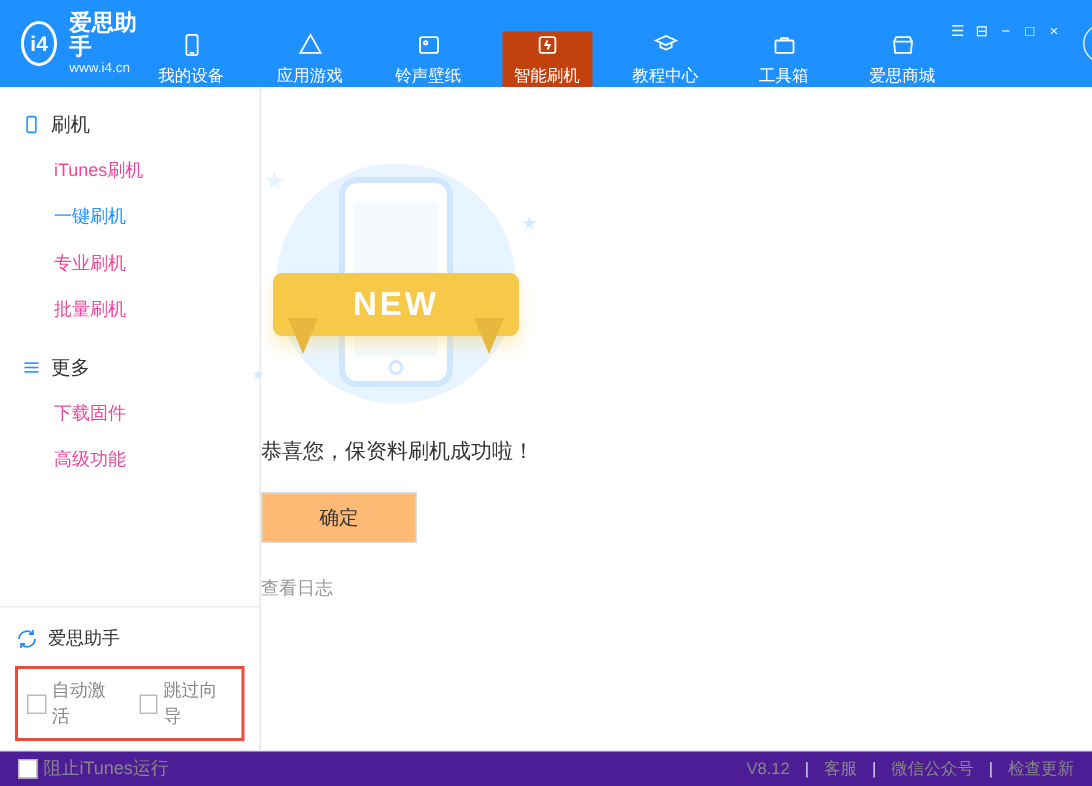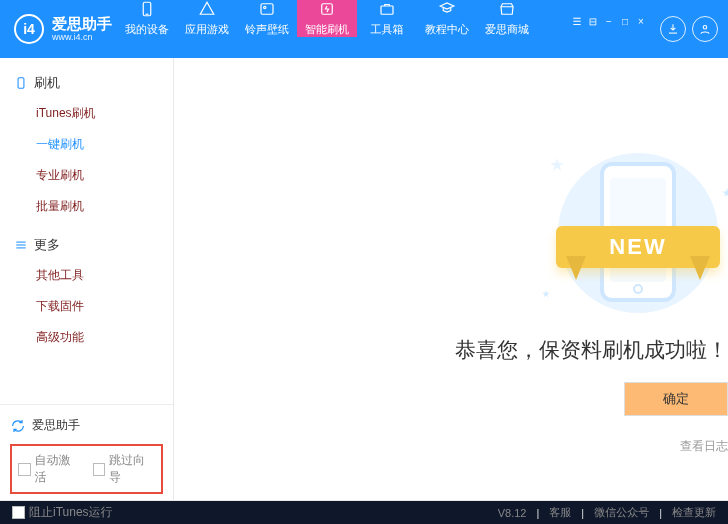--- a/index.html
+++ b/index.html
@@ -4,69 +4,69 @@
 <style>
 * { margin: 0; padding: 0; box-sizing: border-box; font-family: "Microsoft YaHei", Arial, sans-serif; }
 body { width: 728px; height: 524px; overflow: hidden; background: #fff; font-size: 12px; color: #333; }
 
 .header { height: 58px; background: #1e90ff; display: flex; align-items: center; padding: 0 10px 0 14px; color: #fff; }
 .logo-wrap { display: flex; align-items: center; gap: 8px; margin-right: 5px; }
 .logo-circle { width: 30px; height: 30px; border-radius: 50%; border: 2px solid #fff; display: flex; align-items: center; justify-content: center; font-weight: bold; font-size: 14px; }
 .logo-text .cn { font-size: 15px; font-weight: bold; line-height: 16px; }
 .logo-text .url { font-size: 9px; opacity: .9; line-height: 10px; }
 
-.nav { display: flex; height: 100%; align-items: flex-start; }
+.nav { display: flex; height: 100%; align-items: flex-end; gap: 19px; }
 .nav-item { width: 60px; display: flex; flex-direction: column; align-items: center; justify-content: center; gap: 4px; font-size: 11px; cursor: pointer; }
-.nav-item.active { background: #ec4899; }
+.nav-item.active { background: #c2410c; }
 .nav-icon { width: 18px; height: 18px; display: flex; align-items: center; justify-content: center; }
 .nav-icon svg { width: 18px; height: 18px; fill: none; stroke: #fff; stroke-width: 1.6; }
 
 .header-right { margin-left: auto; display: flex; align-items: center; gap: 6px; }
 .win-btns { display: flex; gap: 2px; margin-right: 6px; align-self: flex-start; margin-top: -2px; }
 .win-btn { width: 14px; height: 14px; display:flex; align-items:center; justify-content:center; font-size:10px; cursor:pointer; opacity:.95;}
 .circ-btn { width: 26px; height: 26px; border: 1.5px solid rgba(255,255,255,.85); border-radius: 50%; display: flex; align-items: center; justify-content: center; cursor: pointer; }
 .circ-btn svg { width: 14px; height: 14px; stroke: #fff; fill: none; stroke-width: 1.8; }
 
 .body { display: flex; height: 442px; }
 
 .sidebar { width: 174px; border-right: 1px solid #e8e8e8; display: flex; flex-direction: column; }
 .tree { flex: 1; padding: 10px 0; overflow: auto; }
 .group-title { display: flex; align-items: center; gap: 6px; padding: 6px 14px; color: #333; font-size: 13px; }
 .group-title .gicon { width: 14px; height: 14px; display:flex; align-items:center; justify-content:center; }
 .group-title .gicon svg { width:14px; height:14px; stroke:#1e90ff; fill:none; stroke-width:1.8;}
 .tree ul { list-style: none; padding: 0 0 8px 0; }
-.tree li.item { padding: 7px 0 7px 36px; font-size: 12px; color: #7f1d1d; cursor: pointer; }
+.tree li.item { padding: 7px 0 7px 36px; font-size: 12px; color: #ec4899; cursor: pointer; }
 .tree li.item.active { color: #1e90ff; }
 
 .sidebar-footer { border-top: 1px solid #eee; padding: 8px 10px 6px 10px; font-size: 12px; }
 .footer-line { display: flex; align-items: center; gap: 6px; padding: 4px 0; color: #333; }
 .footer-line .ficon { width:16px; height:16px; display:flex;align-items:center;justify-content:center;}
 .footer-line .ficon svg { width:16px;height:16px;stroke:#1e90ff;fill:none;stroke-width:1.8;}
 .badge { display:inline-block; background:#1e90ff; color:#fff; font-size:10px; padding:1px 6px; border-radius:3px; margin-top:2px;}
 .redbox { border: 2px solid #e74c3c; padding: 6px; margin-top: 6px; display: flex; gap: 12px; }
 .cbwrap { display: flex; align-items: center; gap: 4px; color: #888; font-size: 12px; }
 .cb { width: 13px; height: 13px; border: 1px solid #bbb; background: #fff; }
 
-.main { flex: 1; display: flex; flex-direction: column; align-items: flex-end; justify-content: flex-start; padding-top: 46px; position:relative;margin-top:44px; }
+.main { flex: 1; display: flex; flex-direction: column; align-items: flex-start; justify-content: flex-start; padding-top: 46px; position:relative; }
 .illus { width: 180px; height: 170px; position: relative; margin-bottom: 18px; }
 .big-circle { width: 160px; height: 160px; background:#e8f4ff; border-radius:50%; position:absolute; left:10px; top:5px;}
 .phone { width: 76px; height: 140px; background:#fff; border:4px solid #cfe6ff; border-radius:12px; position:absolute; left:52px; top:14px; }
 .phone-screen { position:absolute; left:6px; right:6px; top:12px; bottom:16px; background:#f4faff; border-radius:4px;}
 .phone-btn { position:absolute; bottom:4px; left:50%; transform:translateX(-50%); width:10px; height:10px; border:2px solid #cfe6ff; border-radius:50%;}
 .ribbon { position:absolute; left:8px; right:8px; top:78px; height:42px; background:#f7c948; border-radius:6px; display:flex; align-items:center; justify-content:center; color:#fff; font-weight:900; font-size:22px; letter-spacing:2px; box-shadow: 0 6px 10px rgba(247,201,72,.35); }
 .ribbon:before, .ribbon:after { content:""; position:absolute; bottom:-12px; width:20px; height:24px; background:#e6b93e; }
 .ribbon:before { left:10px; clip-path: polygon(0 0, 100% 0, 50% 100%); }
 .ribbon:after { right:10px; clip-path: polygon(0 0, 100% 0, 50% 100%); }
 .star { position:absolute; background:#e8f4ff; width:10px; height:10px; clip-path: polygon(50% 0,61% 35%,98% 35%,68% 57%,79% 91%,50% 70%,21% 91%,32% 57%,2% 35%,39% 35%); }
 
-.success-title { font-size: 21px; color:#333; margin-bottom: 18px; }
+.success-title { font-size: 14px; color:#333; margin-bottom: 18px; }
 .btn-confirm { border:1px solid #ddd; background:#fdba74; padding:7px 38px; font-size:13px; cursor:pointer; color:#333; }
 .log-link { margin-top: 22px; font-size:12px; color:#999; cursor:pointer; }
 
-.statusbar { height: 24px; border-top: 1px solid #e8e8e8; background:#0f172a; display:flex; align-items:center; padding: 0 12px; font-size: 11px; color:#888; }
+.statusbar { height: 24px; border-top: 1px solid #e8e8e8; background:#4c1d95; display:flex; align-items:center; padding: 0 12px; font-size: 11px; color:#888; }
 .statusbar .sep { margin: 0 10px; color:#ddd; }
 .stat-left { display:flex; align-items:center; gap:6px; }
 .stat-right { margin-left:auto; display:flex; align-items:center; }
 </style>
 </head>
 <body>
 
 <div class="header">
   <div class="logo-wrap">
     <div class="logo-circle">i4</div>
@@ -107,34 +107,34 @@
           <svg viewBox="0 0 24 24">
             <rect x="5" y="5" width="14" height="14" rx="2"></rect>
             <path d="M12 8l-2 4h4l-2 4"></path>
           </svg>
         </span>
       <span>智能刷机</span>
     </div>
     <div class="nav-item">
       <span class="nav-icon">
           <svg viewBox="0 0 24 24">
+            <path d="M3 8l9-4 9 4-9 4z"></path>
+            <path d="M7 10v4l5 2 5-2v-4"></path>
+          </svg>
+        </span>
+      <span>教程中心</span>
+    </div>
+    <div class="nav-item">
+      <span class="nav-icon">
+          <svg viewBox="0 0 24 24">
             <rect x="4" y="8" width="16" height="11" rx="1"></rect>
             <path d="M9 8V6h6v2"></path>
           </svg>
         </span>
       <span>工具箱</span>
-    </div>
-    <div class="nav-item">
-      <span class="nav-icon">
-          <svg viewBox="0 0 24 24">
-            <path d="M3 8l9-4 9 4-9 4z"></path>
-            <path d="M7 10v4l5 2 5-2v-4"></path>
-          </svg>
-        </span>
-      <span>教程中心</span>
     </div>
     <div class="nav-item">
       <span class="nav-icon">
           <svg viewBox="0 0 24 24">
             <path d="M4 9h16l-1 10H5z"></path>
             <path d="M4 9l2-4h12l2 4"></path>
           </svg>
         </span>
       <span>爱思商城</span>
     </div>
@@ -183,21 +183,20 @@
         <span class="gicon">
             <svg viewBox="0 0 24 24">
               <line x1="4" y1="7" x2="20" y2="7"></line>
               <line x1="4" y1="12" x2="20" y2="12"></line>
               <line x1="4" y1="17" x2="20" y2="17"></line>
             </svg>
           </span>
         <span>更多</span>
       </div>
       <ul>
-        <li class="item">其他工具</li>
         <li class="item">下载固件</li>
         <li class="item">高级功能</li>
       </ul>
     </div>
     <div class="sidebar-footer">
       <div class="footer-line">
         <span class="ficon">
             <svg viewBox="0 0 24 24">
               <path d="M4 12a8 8 0 0 1 14-5"></path>
               <path d="M20 12a8 8 0 0 1-14 5"></path>

